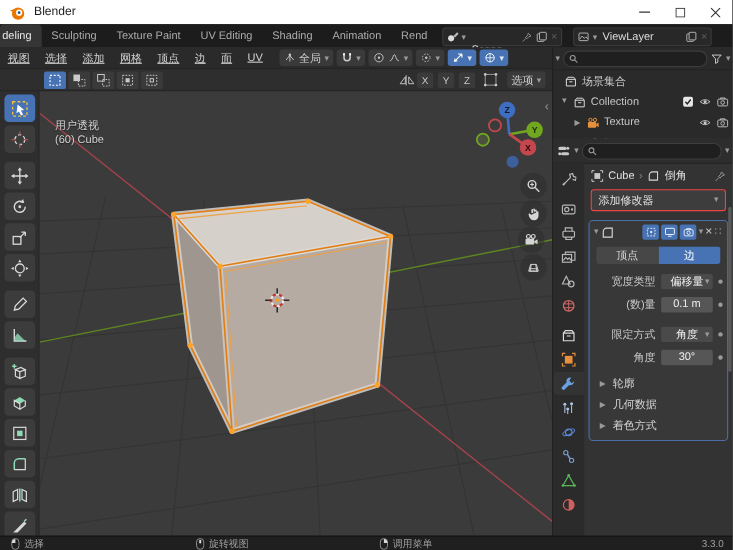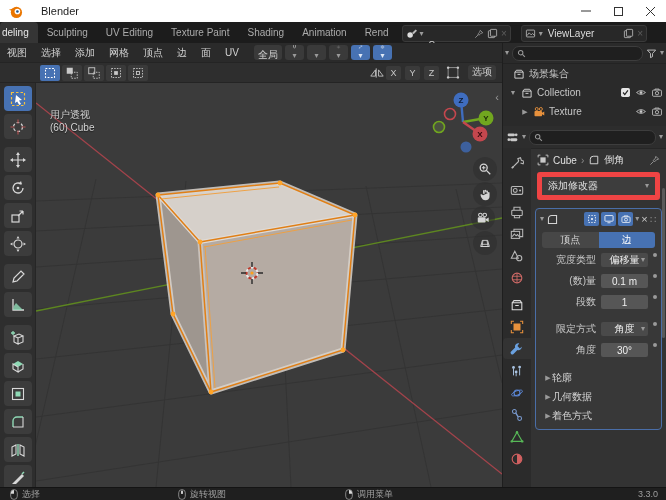--- a/index.html
+++ b/index.html
@@ -4,39 +4,39 @@
 <style>
   html,body{margin:0;padding:0;background:#555;}
   #app{position:relative;width:666px;height:500px;overflow:hidden;background:#303030;
        font-family:"Liberation Sans","DejaVu Sans",sans-serif;font-size:10px;color:#cfcfcf;
        -webkit-font-smoothing:antialiased;}
   .abs{position:absolute;}
 
   
   .titlebar{left:0;top:0;width:666px;height:22px;background:#ffffff;display:flex;align-items:center;}
   .titlebar .logo{margin-left:8px;width:15px;height:15px;}
-  .titlebar .title{margin-left:18px;font-size:11px;color:#1d1d1d;}
+  .titlebar .title{margin-left:8px;font-size:11px;color:#1d1d1d;}
   .wincontrols{margin-left:auto;display:flex;height:22px;}
   .winbtn{width:32px;height:22px;display:flex;align-items:center;justify-content:center;color:#333;}
   .winbtn svg{display:block;}
 
   
   .topbar{left:0;top:22px;width:666px;height:21px;background:#1c1c1c;display:flex;align-items:stretch;}
   .wtab{display:flex;align-items:center;padding:0 9px;color:#ababab;font-size:10px;white-space:nowrap;}
   .wtab.active{background:#353535;color:#e8e8e8;border-radius:4px 4px 0 0;}
   .wtab.clipped-l{padding-left:2px;}
   .topwidget{display:flex;align-items:center;height:15px;margin-top:3px;background:#282828;
              border:1px solid #3a3a3a;border-radius:3px;padding:0 3px;gap:3px;white-space:nowrap;}
   .chev{color:#9a9a9a;font-size:8px;line-height:1;}
   .dim{opacity:.35;}
 
   
   .vph{left:0;top:43px;width:502px;height:20px;background:#2a2a2a;display:flex;align-items:center;border-bottom:1px solid #242424;box-sizing:border-box;}
-  .menu{padding:0 7px;color:#d2d2d2;}
-  .hw{display:flex;align-items:center;background:#3a3a3a;border-radius:3px;height:15px;padding:0 4px;gap:3px;margin-left:3px;flex-direction:column;}
+  .menu{padding:0 7px;color:#d2d2d2;text-decoration:underline;}
+  .hw{display:flex;align-items:center;background:#3a3a3a;border-radius:3px;height:15px;padding:0 4px;gap:3px;margin-left:3px;}
   .hw.blue{background:#4772b3;color:#fff;}
   .toolsettings{left:0;top:63px;width:502px;height:20px;background:#2e2e2e;display:flex;align-items:center;border-bottom:1px solid #242424;box-sizing:border-box;}
   .modebtn{width:20px;height:16px;background:#3a3a3a;border-radius:2px;margin-right:2px;display:flex;align-items:center;justify-content:center;}
   .modebtn.active{background:#4772b3;}
   .axbtn{width:15px;height:14px;background:#3a3a3a;border-radius:2px;display:flex;align-items:center;justify-content:center;color:#c9c9c9;margin-right:2px;font-size:9px;}
 
   
   .toolbar{left:0;top:83px;width:36px;height:404px;background:#2e2e2e;overflow:hidden;padding-top:3px;box-sizing:border-box;border-right:1px solid #262626;}
   .tool{width:28px;height:25px;margin:0 auto 3px auto;background:#3c3c3c;border-radius:4px;display:flex;align-items:center;justify-content:center;}
   .tool.active{background:#4772b3;}
@@ -58,34 +58,34 @@
   .tri{color:#9a9a9a;font-size:7px;width:8px;text-align:center;}
 
   .props{left:502px;top:126px;width:164px;height:361px;background:#333333;border-left:1px solid #1e1e1e;box-sizing:border-box;overflow:hidden;}
   .propheader{display:flex;align-items:center;height:22px;background:#2d2d2d;padding:0 3px;gap:3px;border-bottom:1px solid #262626;}
   .tabstrip{position:absolute;left:0;top:22px;width:28px;bottom:0;background:#2b2b2b;display:flex;flex-direction:column;align-items:center;padding-top:4px;box-sizing:border-box;}
   .ptab{width:26px;height:21px;display:flex;align-items:center;justify-content:center;margin-bottom:1px;border-radius:4px 0 0 4px;}
   .ptab.grp{margin-top:5px;}
   .ptab.active{background:#333333;width:28px;}
   .propcontent{position:absolute;left:28px;top:22px;right:0;bottom:0;}
   .breadcrumb{display:flex;align-items:center;height:24px;padding:0 6px;gap:4px;color:#e0e0e0;}
-  .addmod{display:flex;align-items:center;height:18px;margin:0 6px;background:#3d3d3d;border:5px solid #ef4444;border-radius:3px;padding:0 6px;color:#e0e0e0;}
+  .addmod{display:flex;align-items:center;height:18px;margin:0 6px;background:#3d3d3d;border:1px solid #ef4444;border-radius:3px;padding:0 6px;color:#e0e0e0;}
   .modpanel{margin:8px 4px 0 4px;background:#383838;border:1px solid #4a6ea8;border-radius:4px;padding-bottom:4px;}
   .mp-head{display:flex;align-items:center;height:20px;padding:0 4px;gap:2px;}
   .toggle{width:15px;height:14px;background:#4772b3;border-radius:2px;display:flex;align-items:center;justify-content:center;}
   .mp-tabs{display:flex;height:16px;margin:3px 6px 5px 6px;border-radius:3px;overflow:hidden;}
   .mp-tab{flex:1;display:flex;align-items:center;justify-content:center;background:#474747;color:#d8d8d8;}
   .mp-tab.active{background:#4772b3;color:#fff;}
-  .mp-row{display:flex;height:21px;padding:0 4px;}
+  .mp-row{display:flex;align-items:center;height:21px;padding:0 4px;}
   .mp-label{width:56px;text-align:right;color:#c9c9c9;margin-right:5px;white-space:nowrap;}
   .mp-field{flex:1;height:14px;background:#565656;border-radius:2px;display:flex;align-items:center;justify-content:center;color:#efefef;position:relative;}
   .mp-field.drop{background:#4a4a4a;}
   .mp-field .fchev{position:absolute;right:3px;}
   .animdot{width:4px;height:4px;border-radius:50%;background:#9a9a9a;margin-left:5px;flex:none;}
-  .mp-sec{display:flex;align-items:center;height:19px;padding:0 8px;color:#d5d5d5;}
+  .mp-sec{display:flex;align-items:center;height:19px;padding:0 8px;gap:5px;color:#d5d5d5;}
   .scrollbar{position:absolute;right:1px;top:40px;width:3px;height:150px;background:#5a5a5a;border-radius:2px;}
 
   
   .statusbar{left:0;top:487px;width:666px;height:13px;background:#1f1f1f;border-top:1px solid #141414;box-sizing:border-box;font-size:9px;color:#9f9f9f;}
   .sb-item{position:absolute;top:0;height:12px;display:flex;align-items:center;gap:4px;}
   .sb-version{position:absolute;right:8px;top:0;height:12px;display:flex;align-items:center;color:#9f9f9f;}
 
   svg{display:block;}
 </style>
 </head>
@@ -121,24 +121,24 @@
   </div>
 
   <div class="abs topbar">
     <div class="wtab active clipped-l">
         <span>deling</span>
       </div>
     <div class="wtab">
         <span>Sculpting</span>
       </div>
     <div class="wtab">
+        <span>Texture Paint</span>
+      </div>
+    <div class="wtab">
         <span>UV Editing</span>
-      </div>
-    <div class="wtab">
-        <span>Texture Paint</span>
       </div>
     <div class="wtab">
         <span>Shading</span>
       </div>
     <div class="wtab">
         <span>Animation</span>
       </div>
     <div class="wtab">
         <span>Rend</span>
       </div>
@@ -765,27 +765,20 @@
         </div>
 
         <div class="mp-row">
           <span class="mp-label">(数)量</span>
           <div class="mp-field">
             <span>0.1 m</span>
           </div>
           <span class="animdot"></span>
         </div>
 
-        <div class="mp-row">
-          <span class="mp-label">段数</span>
-          <div class="mp-field">
-            <span>1</span>
-          </div>
-          <span class="animdot"></span>
-        </div>
 
         <div style="height:6px;"></div>
 
         <div class="mp-row">
           <span class="mp-label">限定方式</span>
           <div class="mp-field drop">
             <span>角度</span>
             <span class="chev fchev">▾</span>
           </div>
           <span class="animdot"></span>

